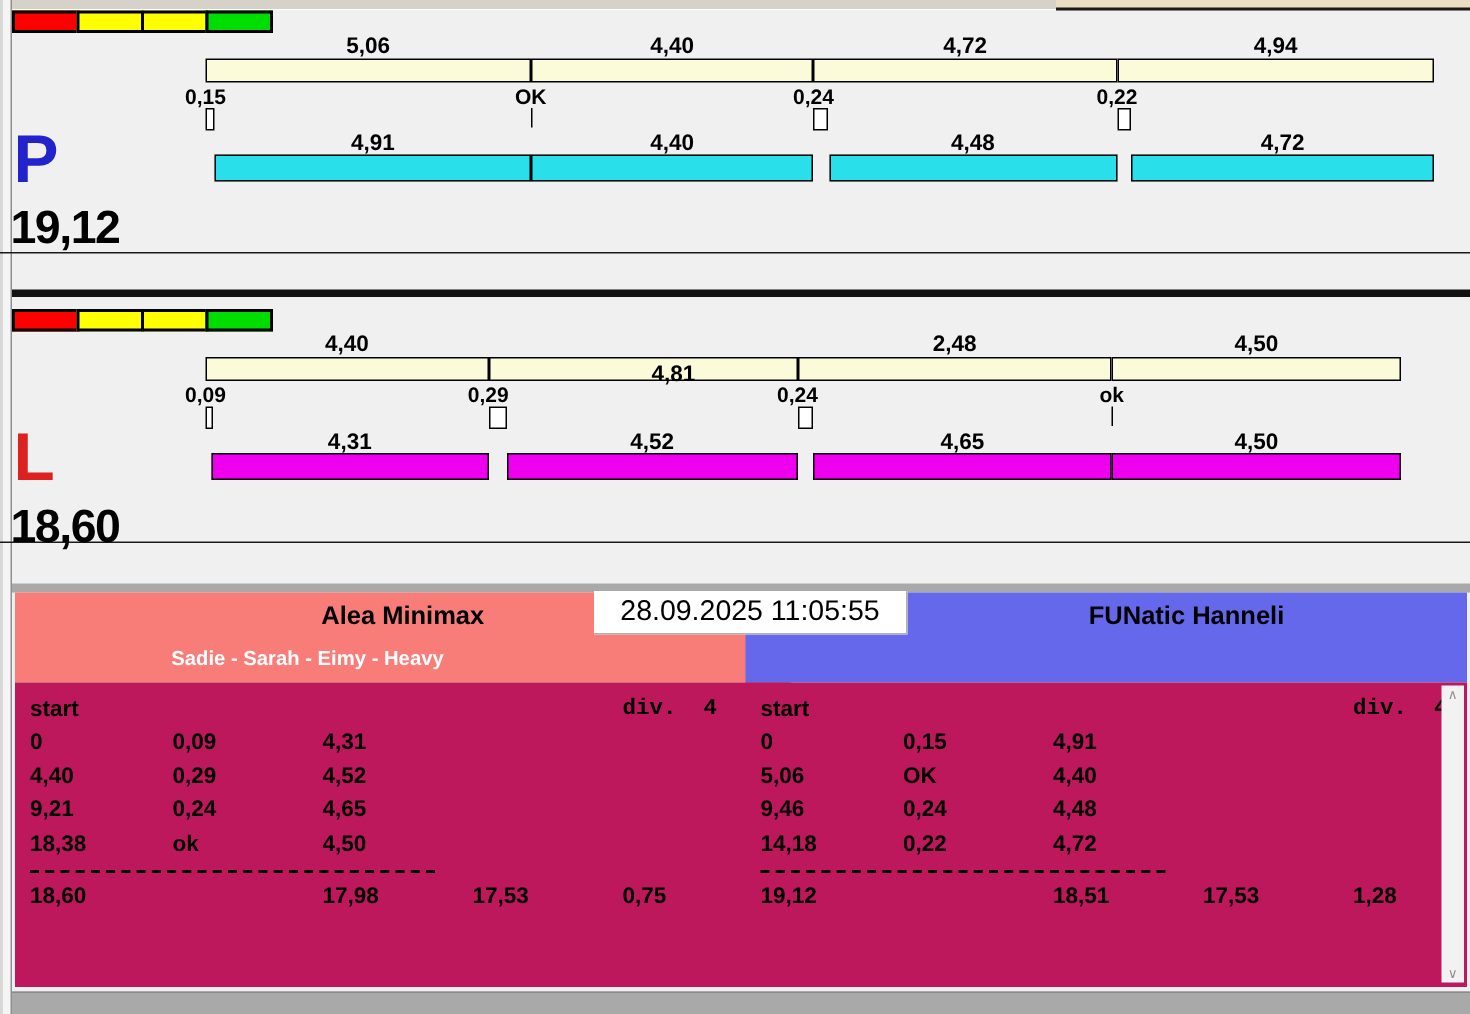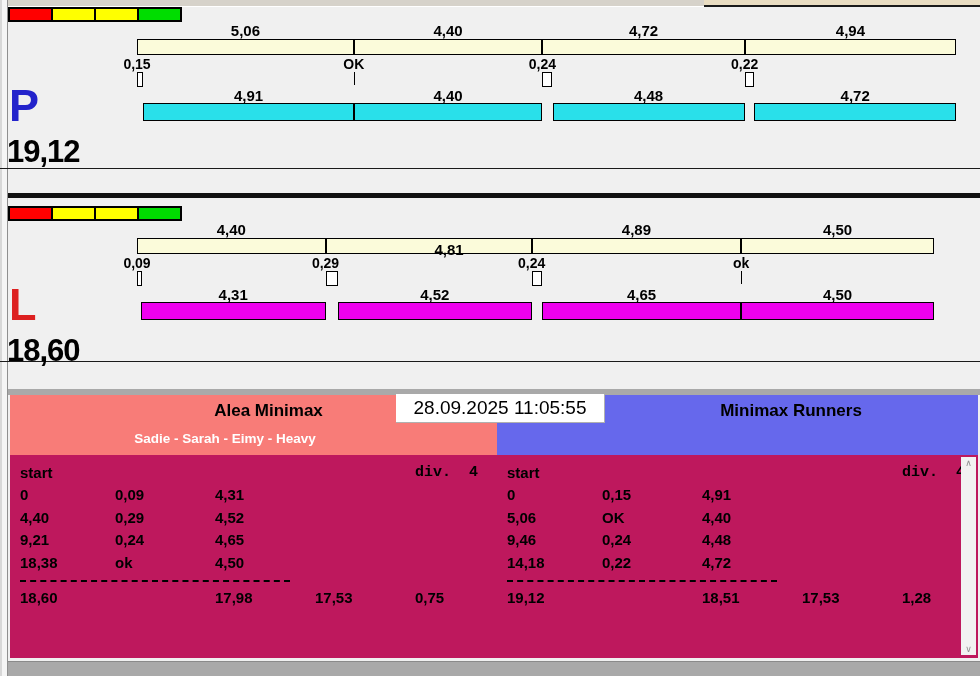--- a/index.html
+++ b/index.html
@@ -33,21 +33,21 @@
   
   .pre-strip{position:absolute;left:8px;right:0;top:389px;height:6px;background:#a9a9a9;}
   .bottom-strip{position:absolute;left:8px;right:0;top:661px;height:15px;background:#a9a9a9;border-top:1px solid #8a8a8a;box-sizing:border-box;}
   .team-panel{position:absolute;top:395px;}
   .team-panel.tleft{left:10px;width:517px;}
   .team-panel.tright{left:497px;width:481px;}
   .team-header{position:relative;height:60px;font-weight:bold;}
   .team-title{height:30px;line-height:32px;text-align:center;color:#000;font-size:17px;}
   .tright .team-title{padding-left:107px;}
   .team-sub{display:flex;height:30px;line-height:27px;color:#fff;font-size:13.5px;}
-  .tleft .team-members{width:390px;text-align:center;padding-left:20px;}
+  .tleft .team-members{width:390px;text-align:center;}
   .tleft .team-badge{width:97px;text-align:center;font-size:16px;}
   .tright .team-badge{width:107px;text-align:center;font-size:16px;}
   .tright .team-members{flex:1;text-align:center;}
   .team-table{position:relative;height:203px;background:#be185d;box-sizing:border-box;
               padding:7px 0 0 10px;font-weight:bold;font-size:15px;}
   .tleft .team-table{border-right:2px solid #9a9a9a;}
   .trow{display:grid;grid-template-columns:95px 100px 100px 100px auto;height:22.4px;line-height:22.4px;}
   .divlab{grid-column:5;white-space:pre;font-family:Liberation Mono, monospace;}
   .dashline{width:270px;border-top:2px dashed #000;margin:6px 0 5px 0;}
   .vscroll{position:absolute;top:2px;right:2px;bottom:3px;width:15px;background:#f2f2f2;
@@ -118,21 +118,21 @@
     <div class="lane-bars">
         <div class="tseg" style="left: 137px; width: 188.54px; background: rgb(251, 251, 218);"></div>
         <div class="tlabel" style="left: 191.27px;">4,40</div>
         <div class="mlabel" style="left: 97px;">0,09</div>
         <div class="mrect" style="left: 137px; width: 3px;"></div>
         <div class="tseg" style="left: 325.54px; width: 206.108px; background: rgb(251, 251, 218);"></div>
         <div class="tlabel" style="left: 409px; margin-top: 20px;">4,81</div>
         <div class="mlabel" style="left: 285.54px;">0,29</div>
         <div class="mrect" style="left: 325.54px; width: 10px;"></div>
         <div class="tseg" style="left: 531.649px; width: 209.536px; background: rgb(251, 251, 218);"></div>
-        <div class="tlabel" style="left: 596.417px;">4,89</div>
+        <div class="tlabel" style="left: 596.417px;">2,48</div>
         <div class="mlabel" style="left: 491.649px;">0,24</div>
         <div class="mrect" style="left: 531.649px; width: 8px;"></div>
         <div class="tseg" style="left: 741.185px; width: 192.825px; background: rgb(251, 251, 218);"></div>
         <div class="tlabel" style="left: 797.597px;">4,50</div>
         <div class="mlabel" style="left: 701.185px;">ok</div>
         <div class="mline" style="left: 741.185px;"></div>
         <div class="bseg" style="left: 140.857px; width: 184.683px; background: rgb(238, 0, 238);"></div>
         <div class="blabel" style="left: 193.198px;">4,31</div>
         <div class="bseg" style="left: 337.966px; width: 193.682px; background: rgb(238, 0, 238);"></div>
         <div class="blabel" style="left: 394.808px;">4,52</div>
@@ -191,21 +191,21 @@
       </div>
       <div class="vscroll">
         <span>∧</span>
         <span>∨</span>
       </div>
     </div>
   </div>
 
   <div class="team-panel tright">
     <div class="team-header" style="background: rgb(102, 104, 236);">
-      <div class="team-title">Minimax Runners</div>
+      <div class="team-title">FUNatic Hanneli</div>
     </div>
     <div class="team-table">
       <div class="trow thead">
         <span>start</span>
         <span class="divlab">div.  4</span>
       </div>
       <div>
           <div class="trow">
             <span>0</span>
             <span>0,15</span>

